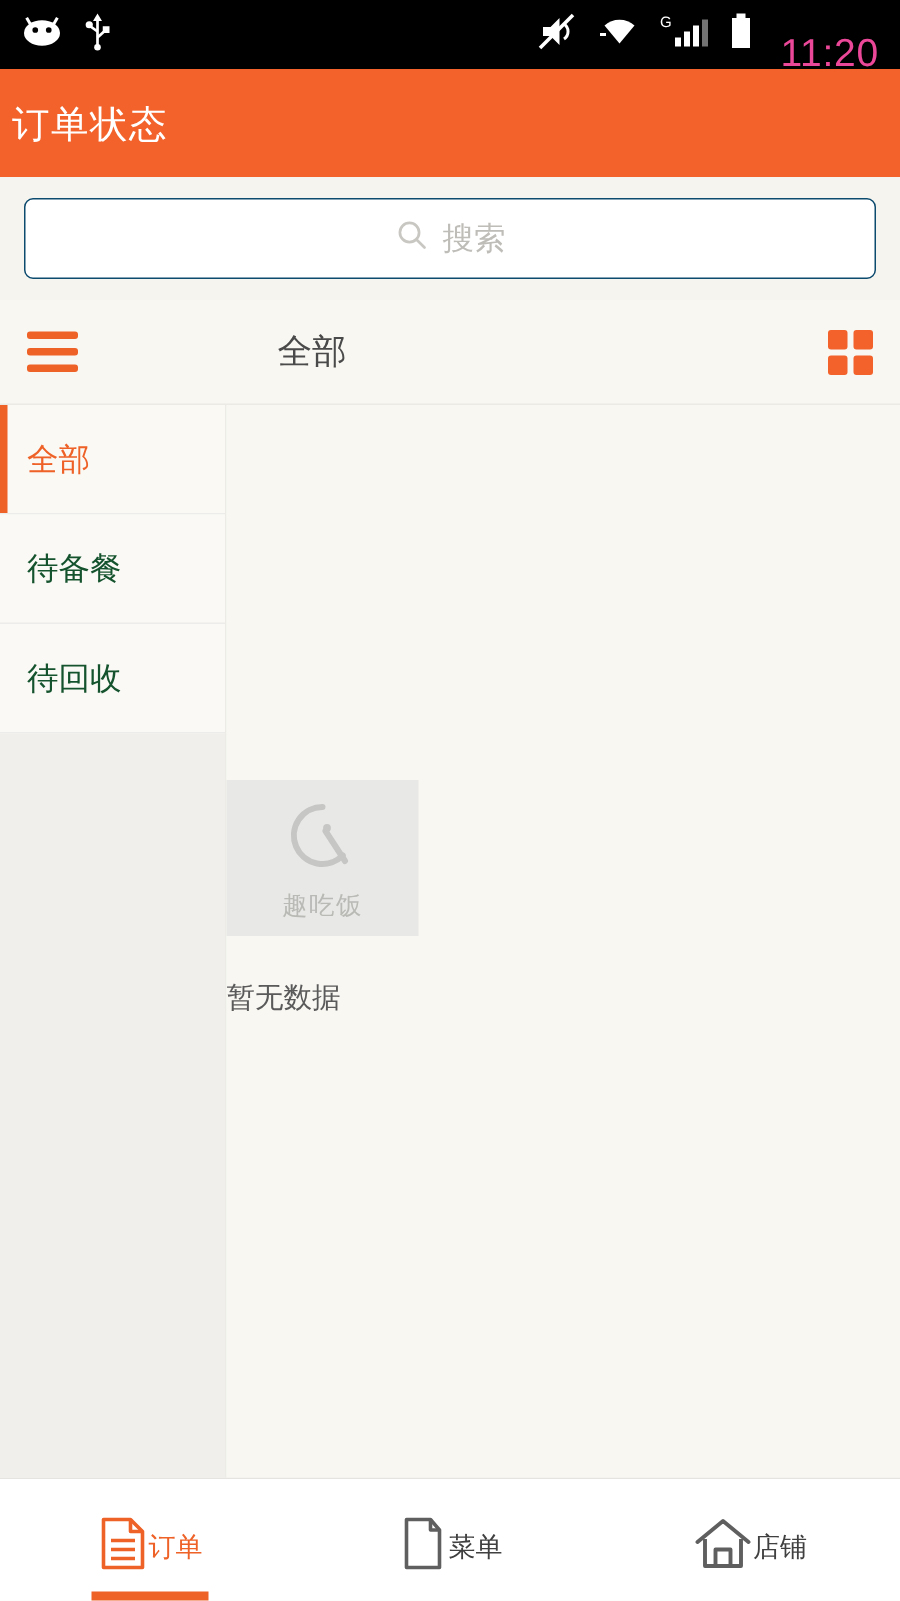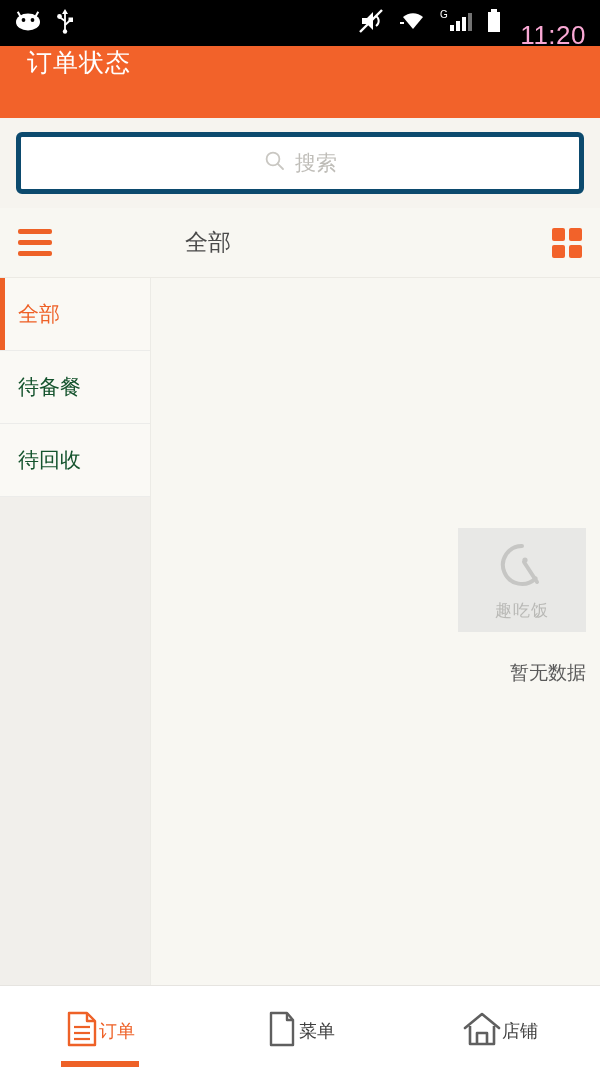--- a/index.html
+++ b/index.html
@@ -34,58 +34,58 @@
     box-sizing: border-box;
   }
   .sb-left { display: flex; align-items: center; gap: 14px; }
   .sb-right {
     margin-left: auto;
     display: flex;
     align-items: center;
     gap: 12px;
   }
   .sb-time {
-    color: #f9a8d4;
+    color: #ec4899;
     font-size: 26px;
     letter-spacing: 0.5px;
     font-family: "Liberation Sans", sans-serif;
     margin-left: 6px;
     line-height: 1;
     margin-top: 24px;
   }
   .sb-icon { display: block; }
 
   
   .appbar {
     background: #f2622a;
     height: 72px;
     flex: 0 0 72px;
     display: flex;
-    align-items: flex-start;
-    padding-left: 27px;
+    align-items: center;
+    padding-left: 8px;
     box-sizing: border-box;
   }
   .appbar-title {
     color: #ffffff;
     font-size: 25px;
     letter-spacing: 1px;
   }
 
   
   .searchwrap {
     background: #f6f4ef;
     padding: 14px 16px 14px 16px;
     flex: 0 0 auto;
     box-sizing: border-box;
   }
   .searchbox {
     height: 52px;
     background: #ffffff;
     border-radius: 6px;
-    border: 5px solid #0c4a6e;
+    border: 1px solid #0c4a6e;
     display: flex;
     align-items: center;
     justify-content: center;
     gap: 8px;
   }
   .search-ph {
     color: #bfbdb8;
     font-size: 21px;
   }
 
@@ -186,21 +186,21 @@
     background: #f8f7f2;
     position: relative;
   }
   .empty {
     position: absolute;
     left: 0;
     right: 14px;
     top: 250px;
     display: flex;
     flex-direction: column;
-    align-items: flex-end;
+    align-items: flex-start;
   }
   .empty-logo {
     width: 128px;
     height: 104px;
     background: #e8e8e6;
     display: flex;
     flex-direction: column;
     align-items: center;
     justify-content: center;
   }

